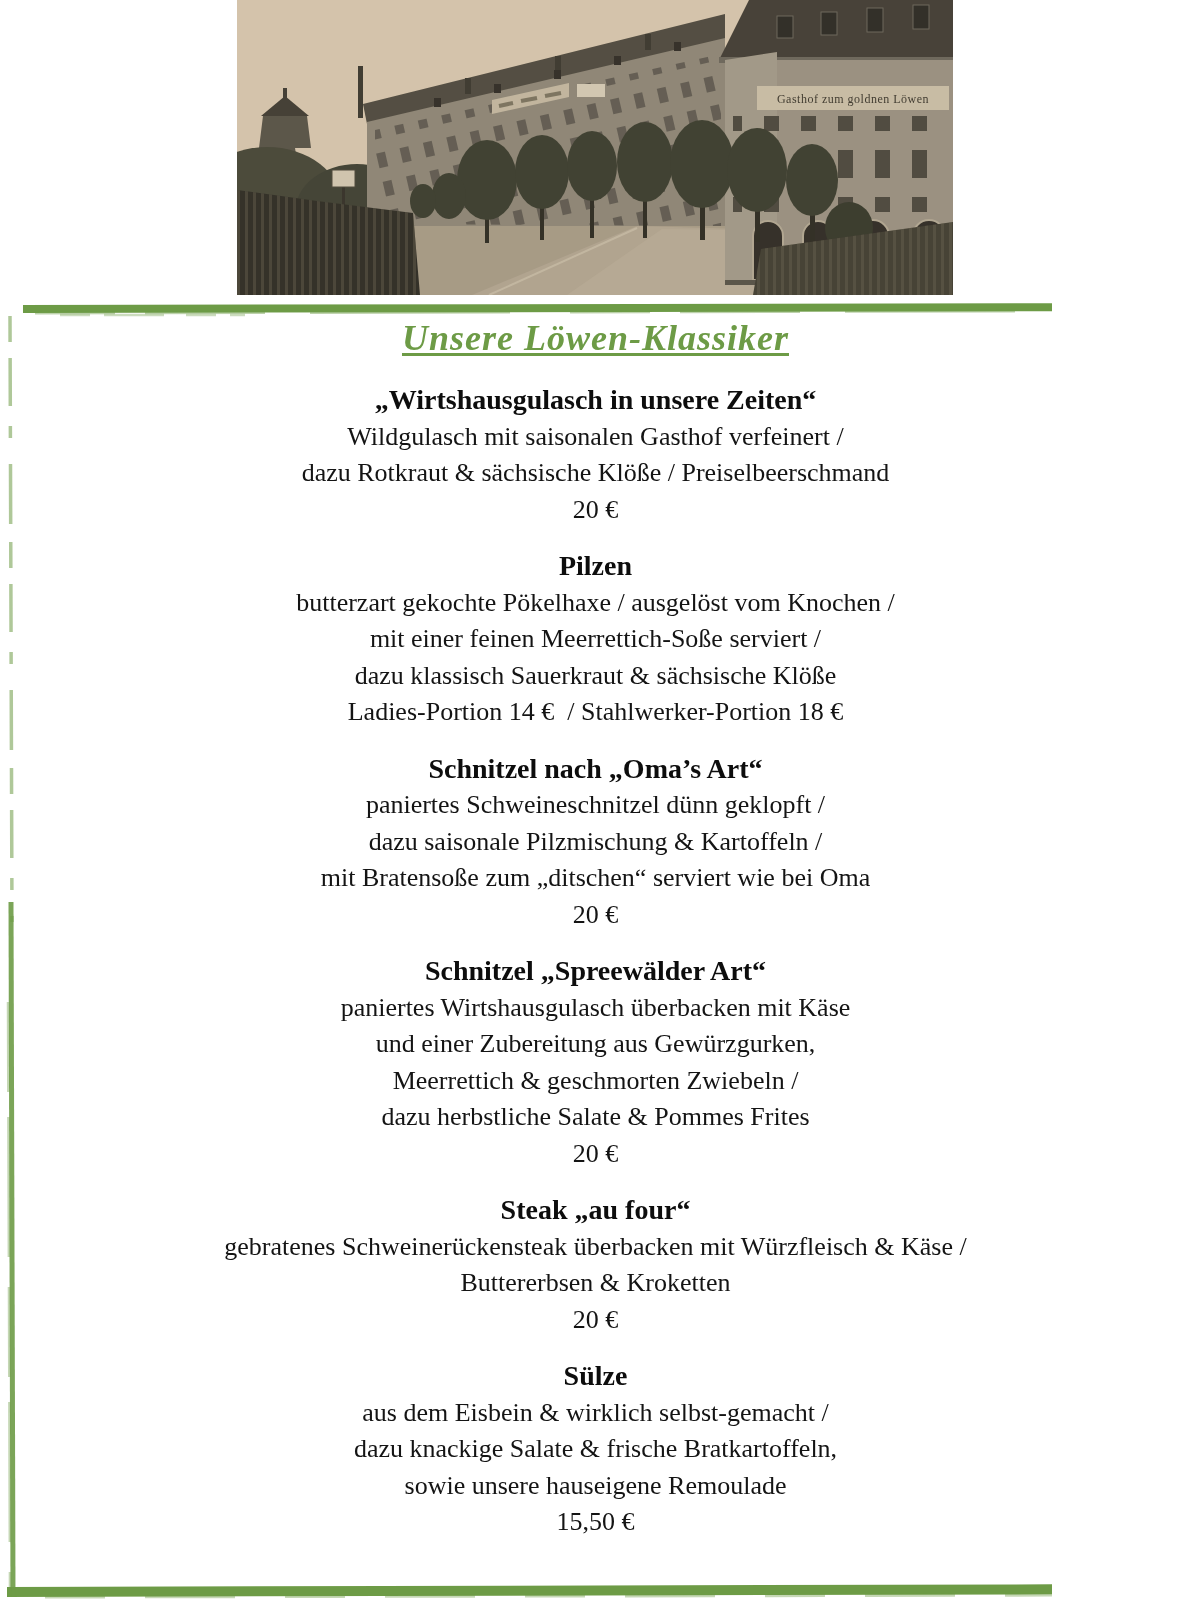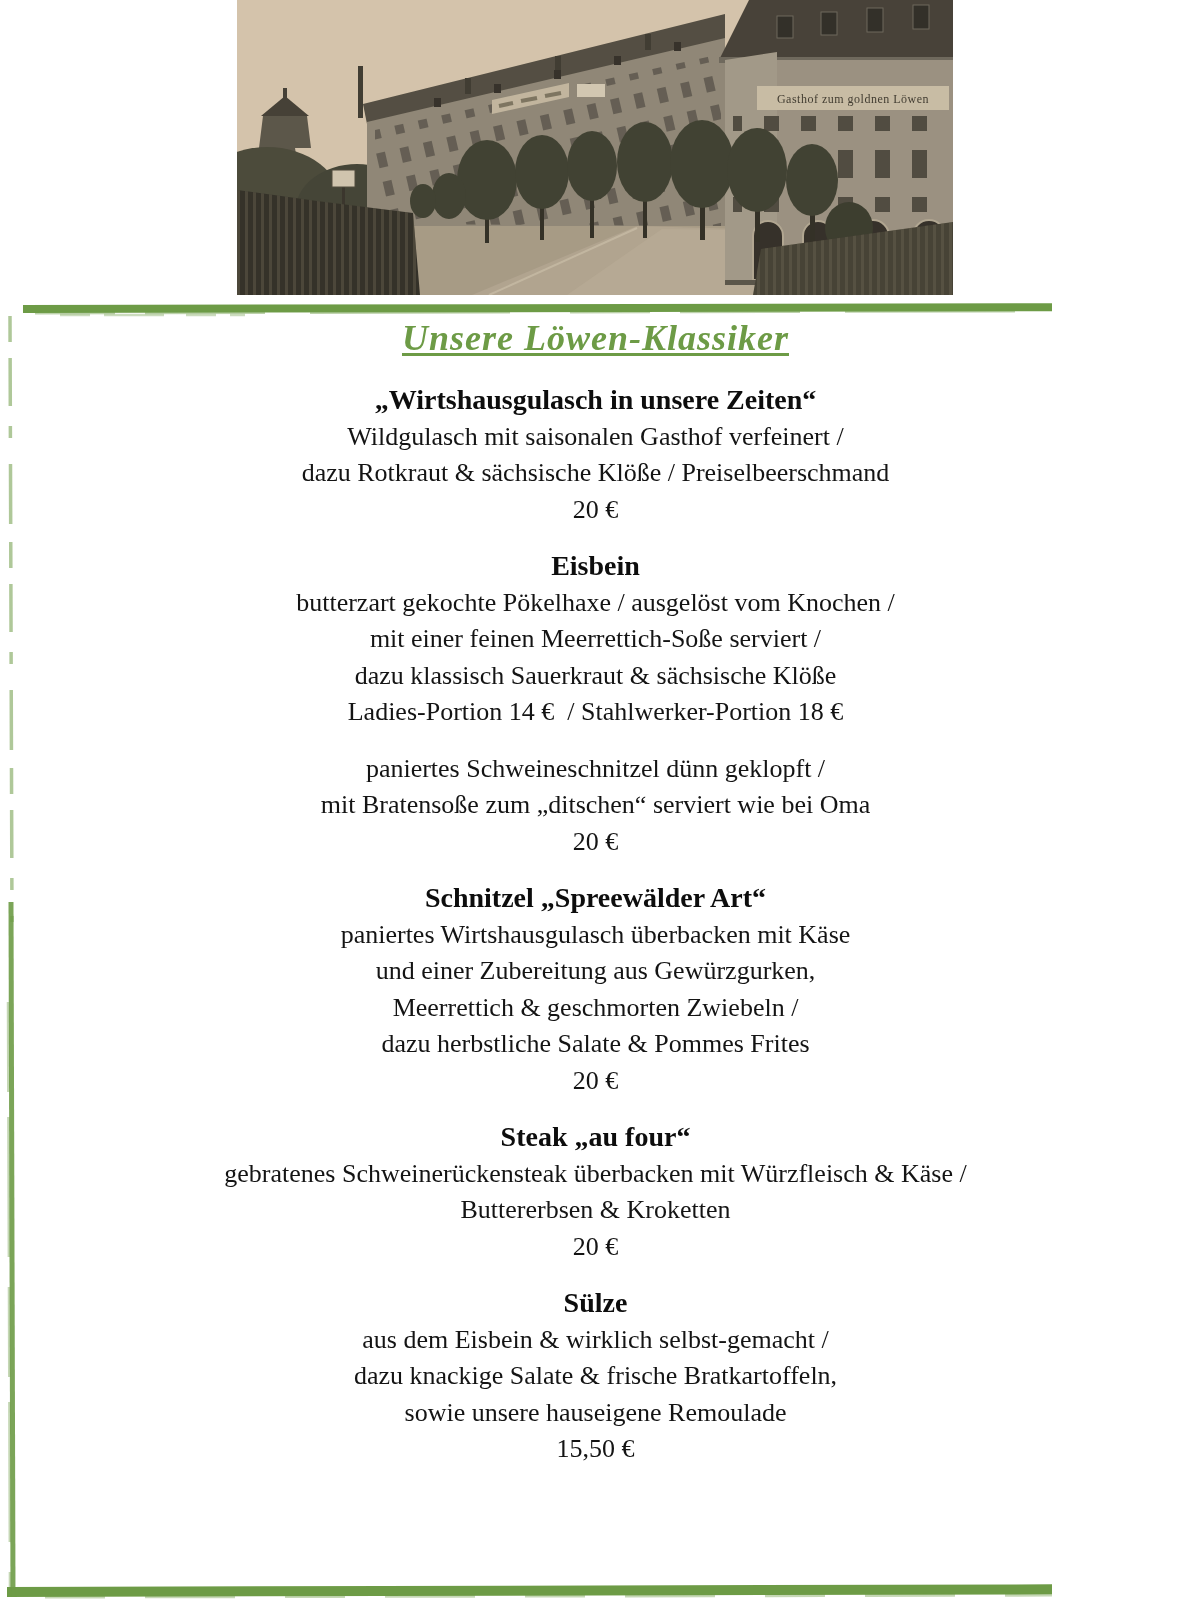--- a/index.html
+++ b/index.html
@@ -207,32 +207,34 @@
   <div class="menu-item">
     <div class="item-name">„Wirtshausgulasch in unsere Zeiten“</div>
     <div>
               <div class="item-line">Wildgulasch mit saisonalen Gasthof verfeinert /</div>
               <div class="item-line">dazu Rotkraut &amp; sächsische Klöße / Preiselbeerschmand</div>
             </div>
     <div class="item-price">20 €</div>
   </div>
 
   <div class="menu-item">
-    <div class="item-name">Eisbein</div>
+    <div class="item-name">Pilzen</div>
     <div>
               <div class="item-line">butterzart gekochte Pökelhaxe / ausgelöst vom Knochen /</div>
               <div class="item-line">mit einer feinen Meerrettich-Soße serviert /</div>
               <div class="item-line">dazu klassisch Sauerkraut &amp; sächsische Klöße</div>
             </div>
     <div class="item-price">Ladies-Portion 14 €  / Stahlwerker-Portion 18 €</div>
   </div>
 
   <div class="menu-item">
+    <div class="item-name">Schnitzel nach „Oma’s Art“</div>
     <div>
               <div class="item-line">paniertes Schweineschnitzel dünn geklopft /</div>
+              <div class="item-line">dazu saisonale Pilzmischung &amp; Kartoffeln /</div>
               <div class="item-line">mit Bratensoße zum „ditschen“ serviert wie bei Oma</div>
             </div>
     <div class="item-price">20 €</div>
   </div>
 
   <div class="menu-item">
     <div class="item-name">Schnitzel „Spreewälder Art“</div>
     <div>
               <div class="item-line">paniertes Wirtshausgulasch überbacken mit Käse</div>
               <div class="item-line">und einer Zubereitung aus Gewürzgurken,</div>

